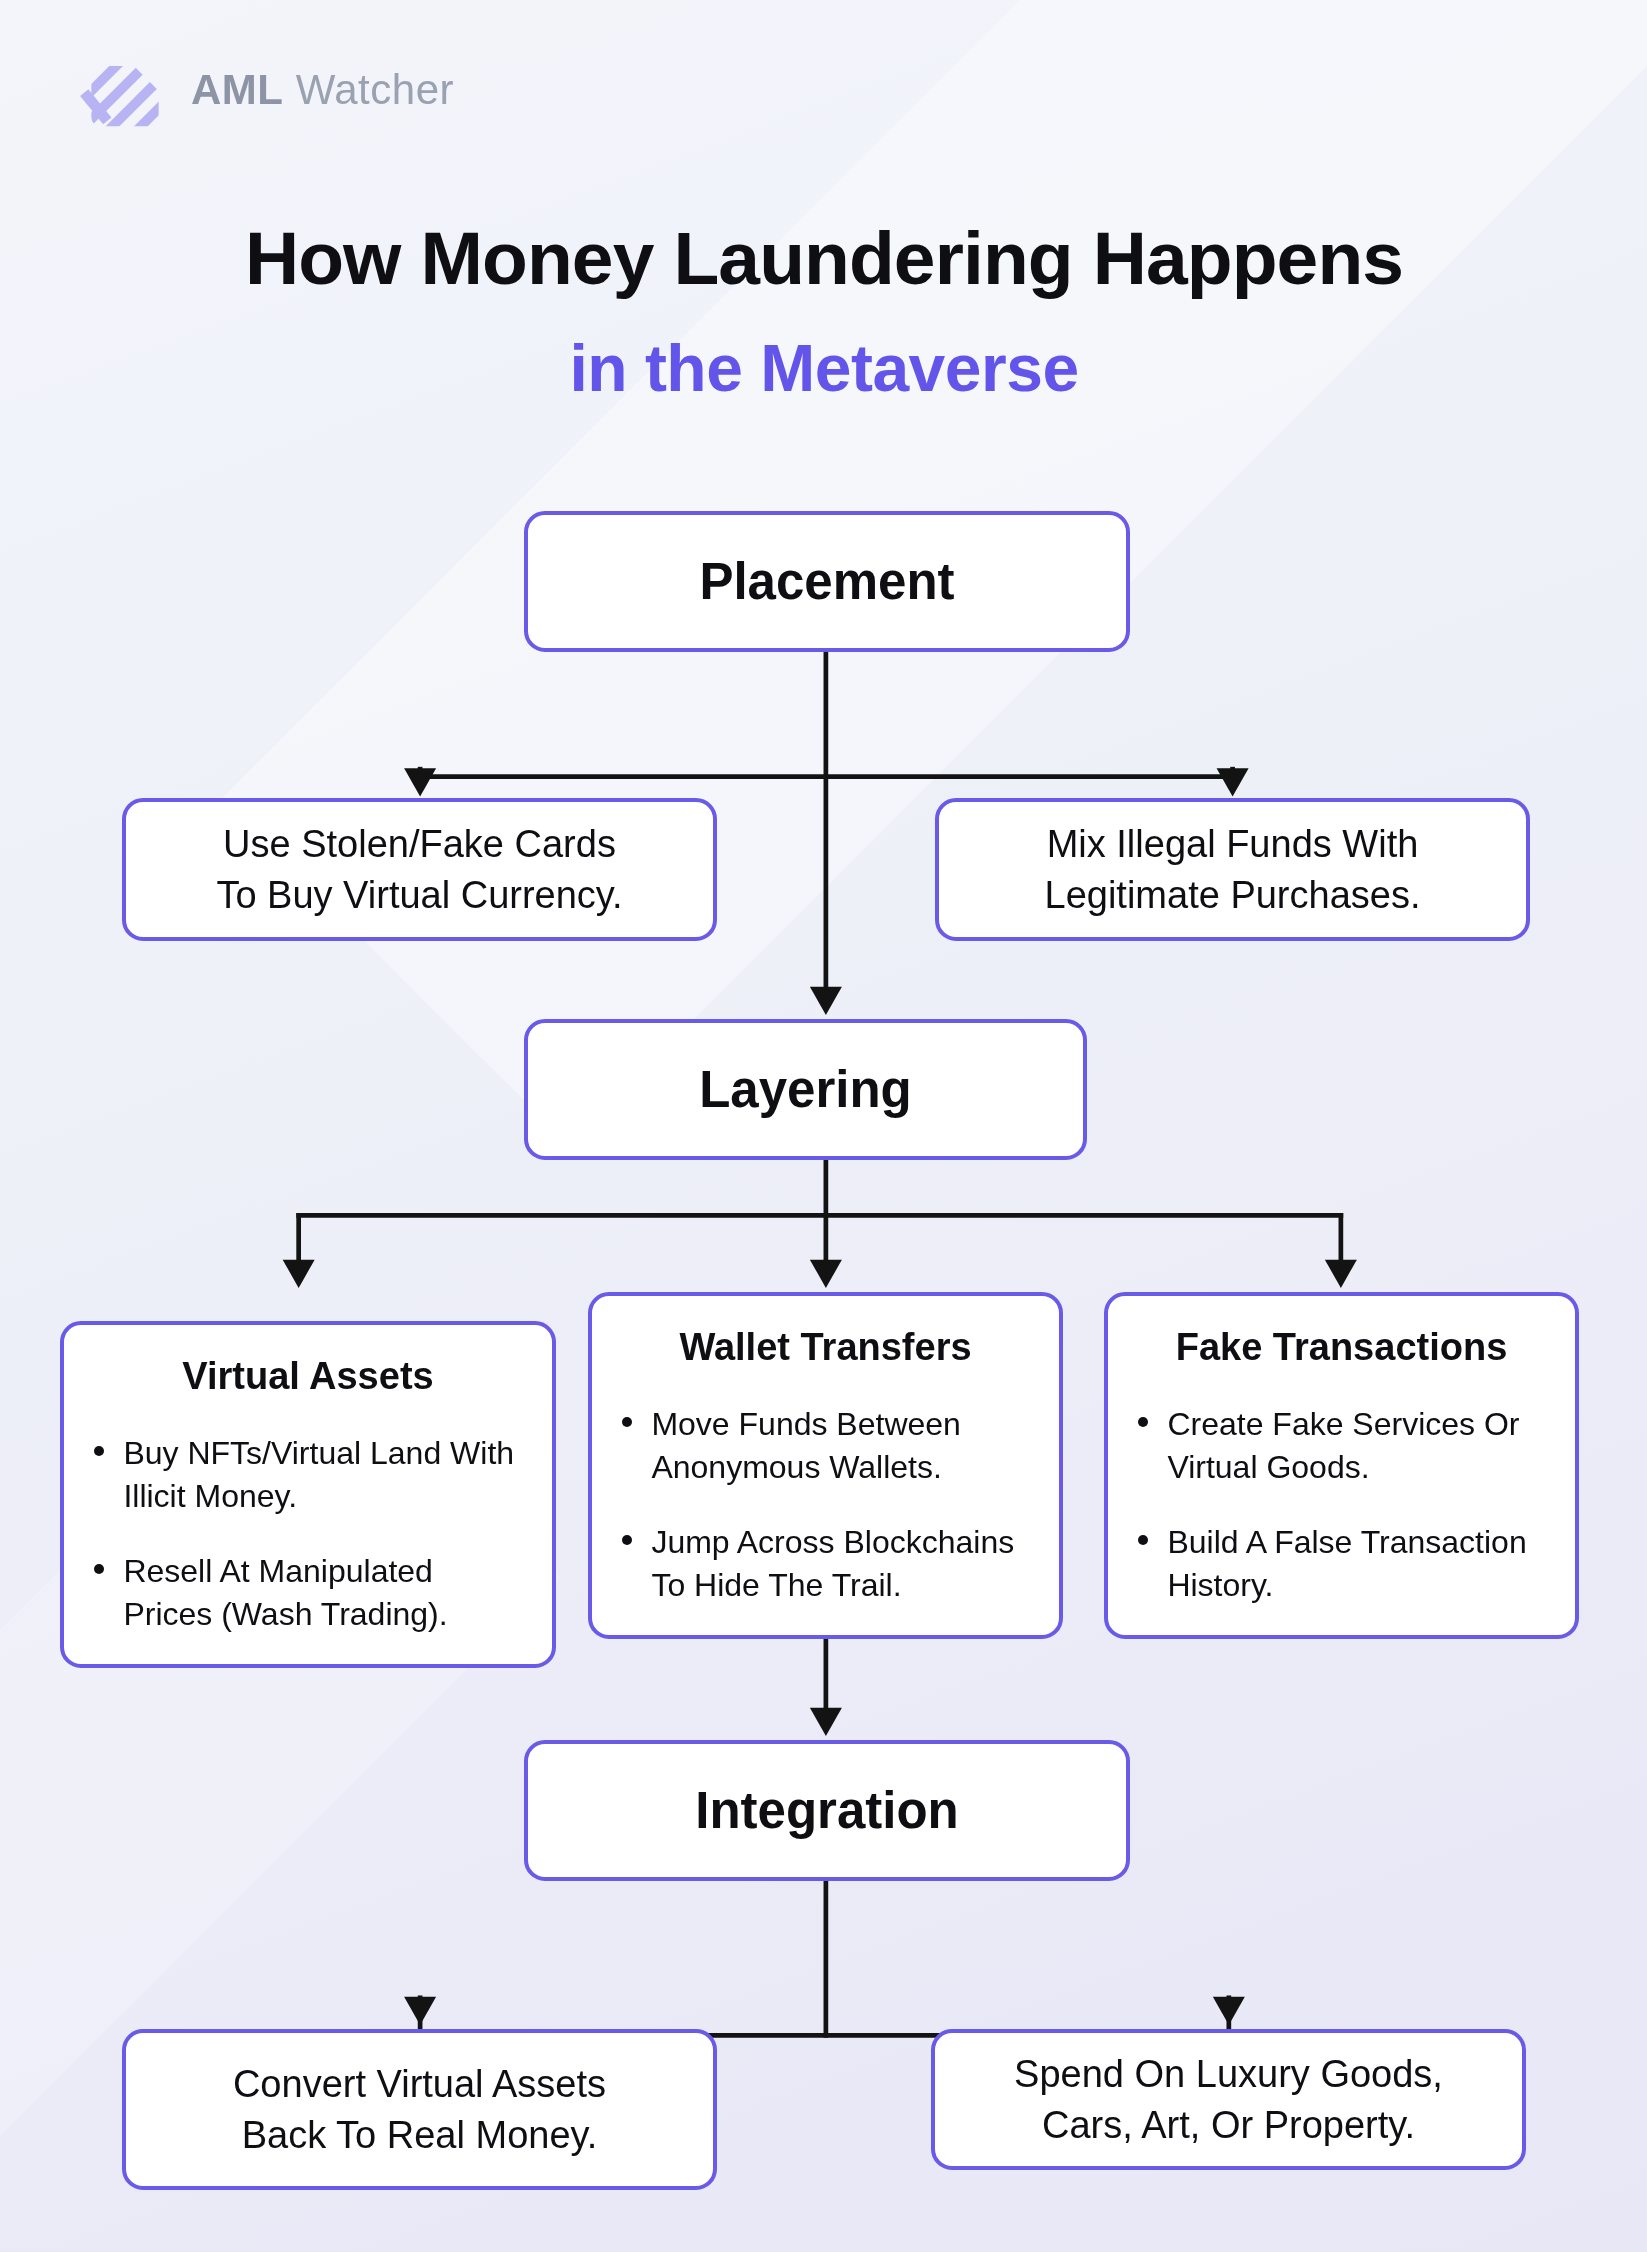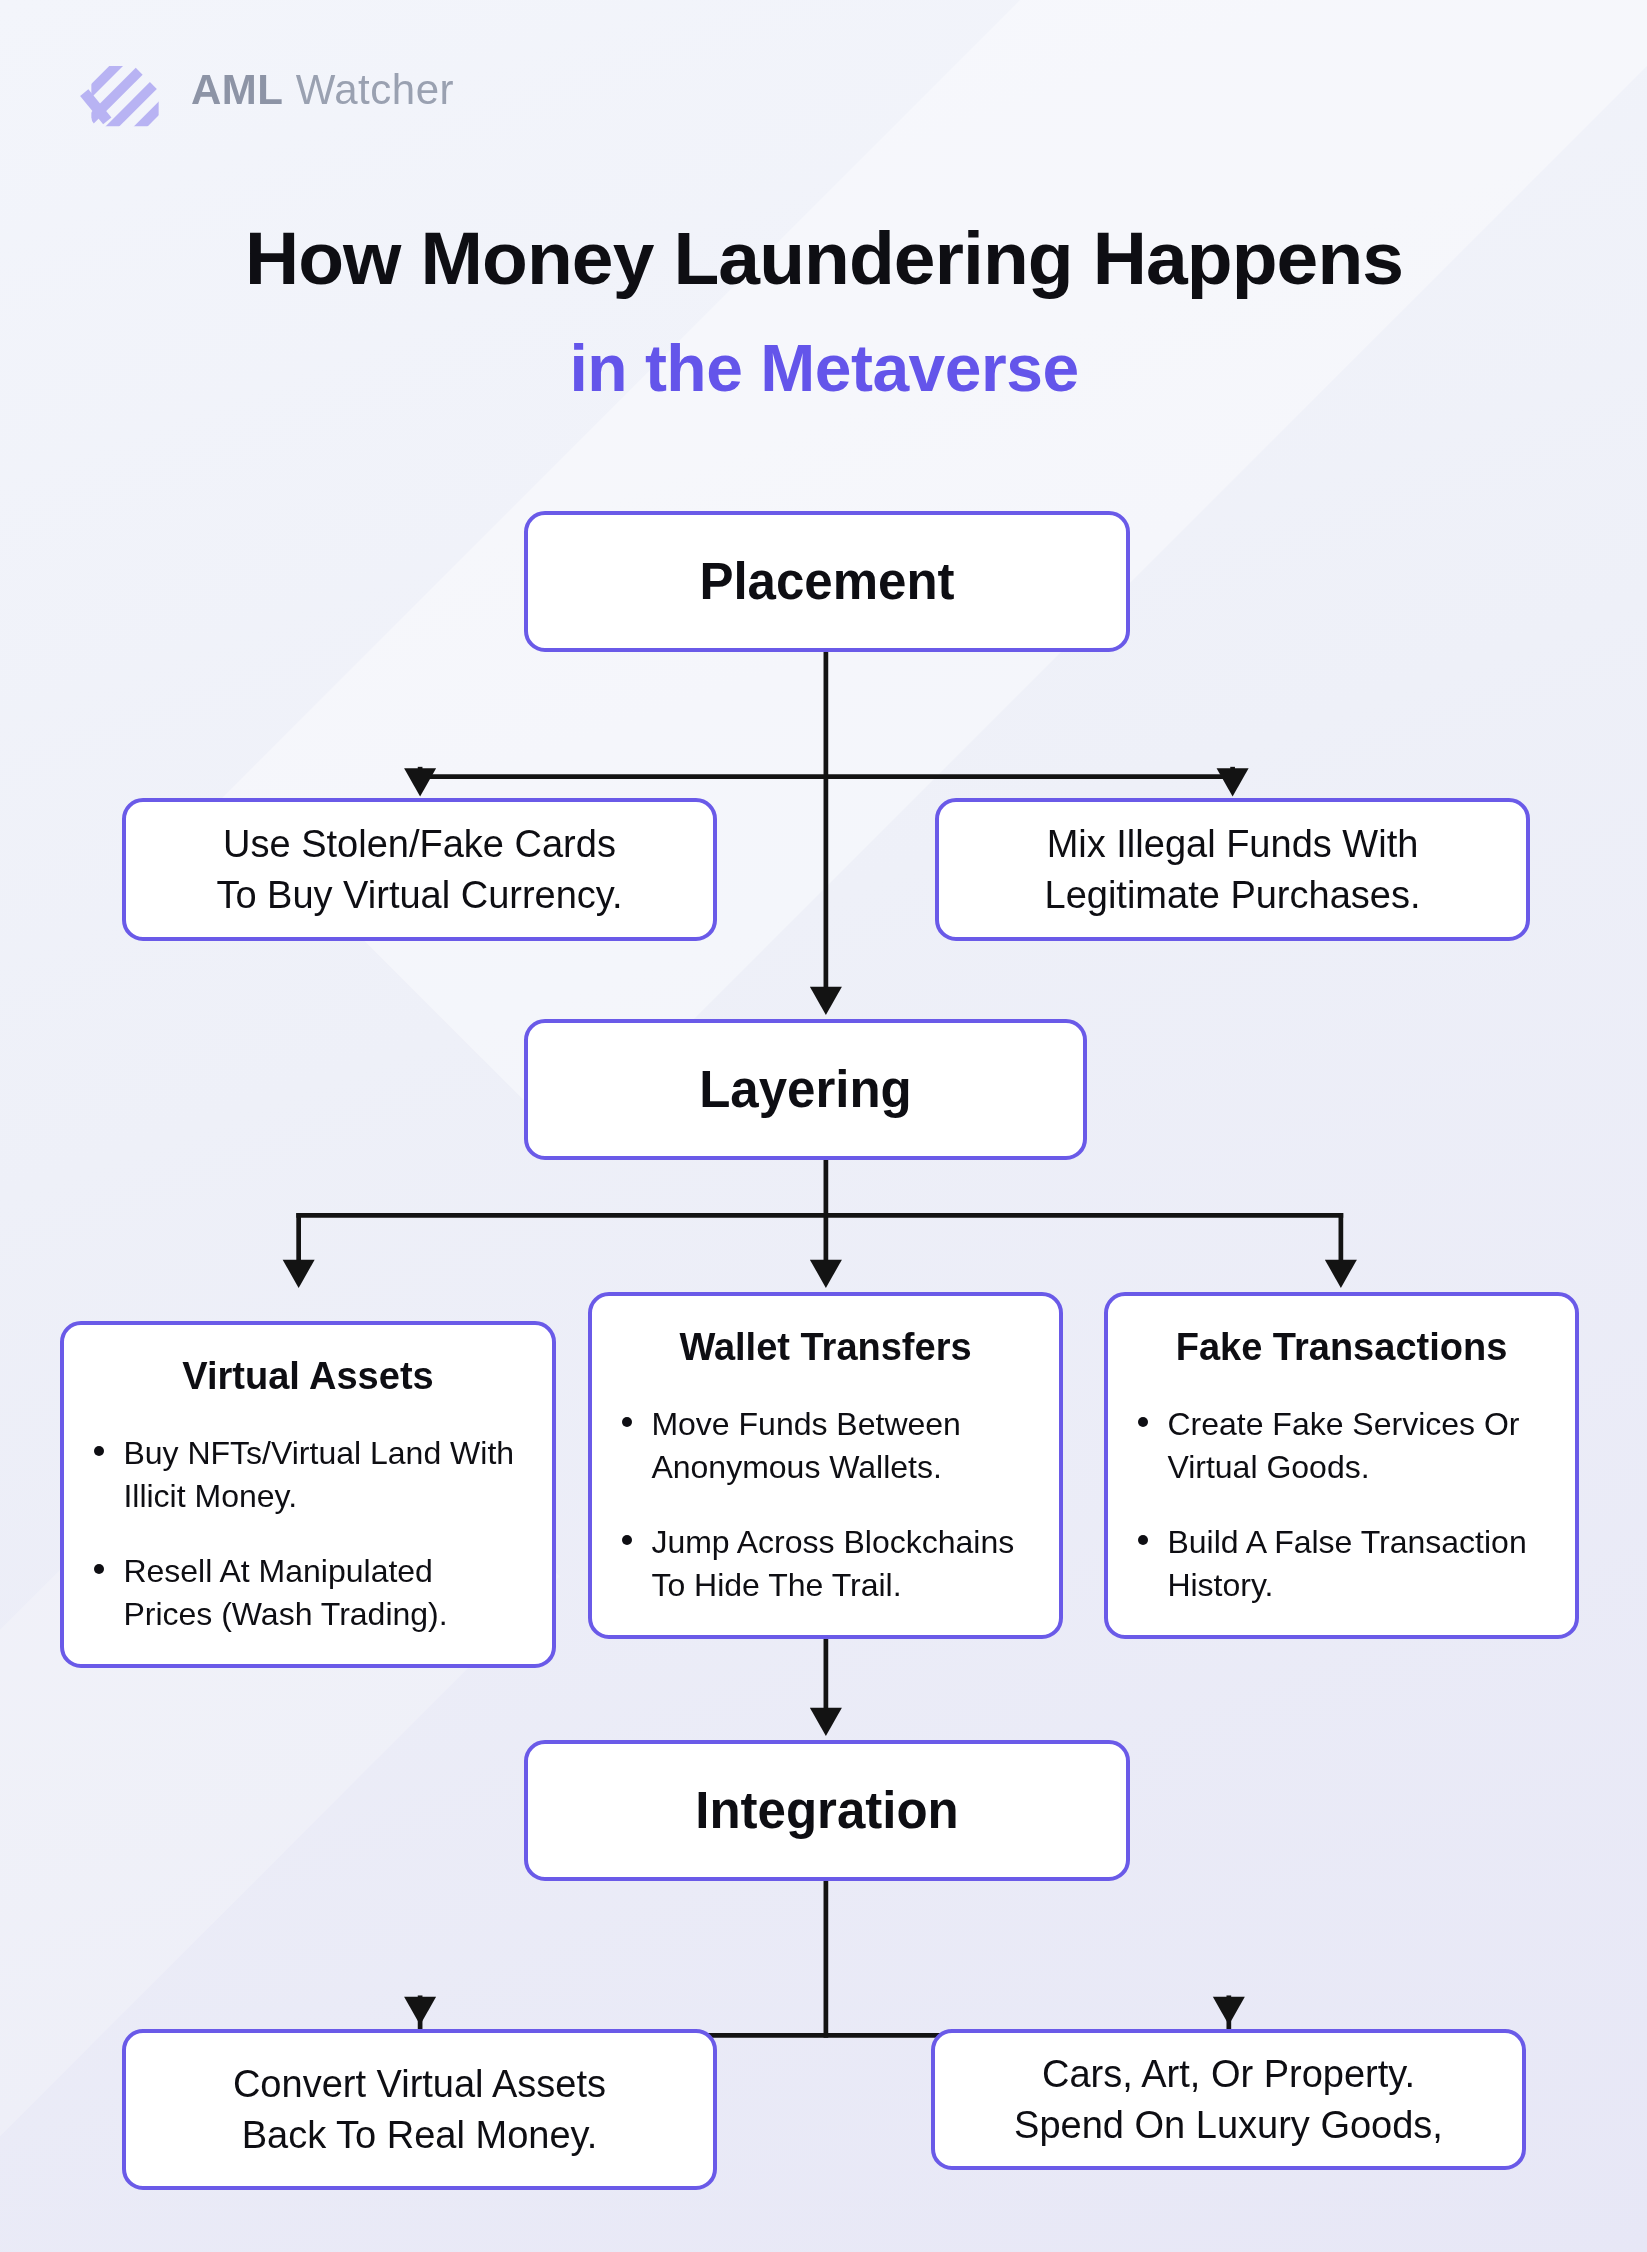--- a/index.html
+++ b/index.html
@@ -176,19 +176,19 @@
   </div>
 
   <div class="node" id="row3-left">
     <div class="leaf">
       <div>Convert Virtual Assets</div>
       <div>Back To Real Money.</div>
     </div>
   </div>
   <div class="node" id="row3-right">
     <div class="leaf">
+      <div>Spend On Luxury Goods,</div>
       <div>Cars, Art, Or Property.</div>
-      <div>Spend On Luxury Goods,</div>
     </div>
   </div>
 
 </div>
 
 
 </body></html>

